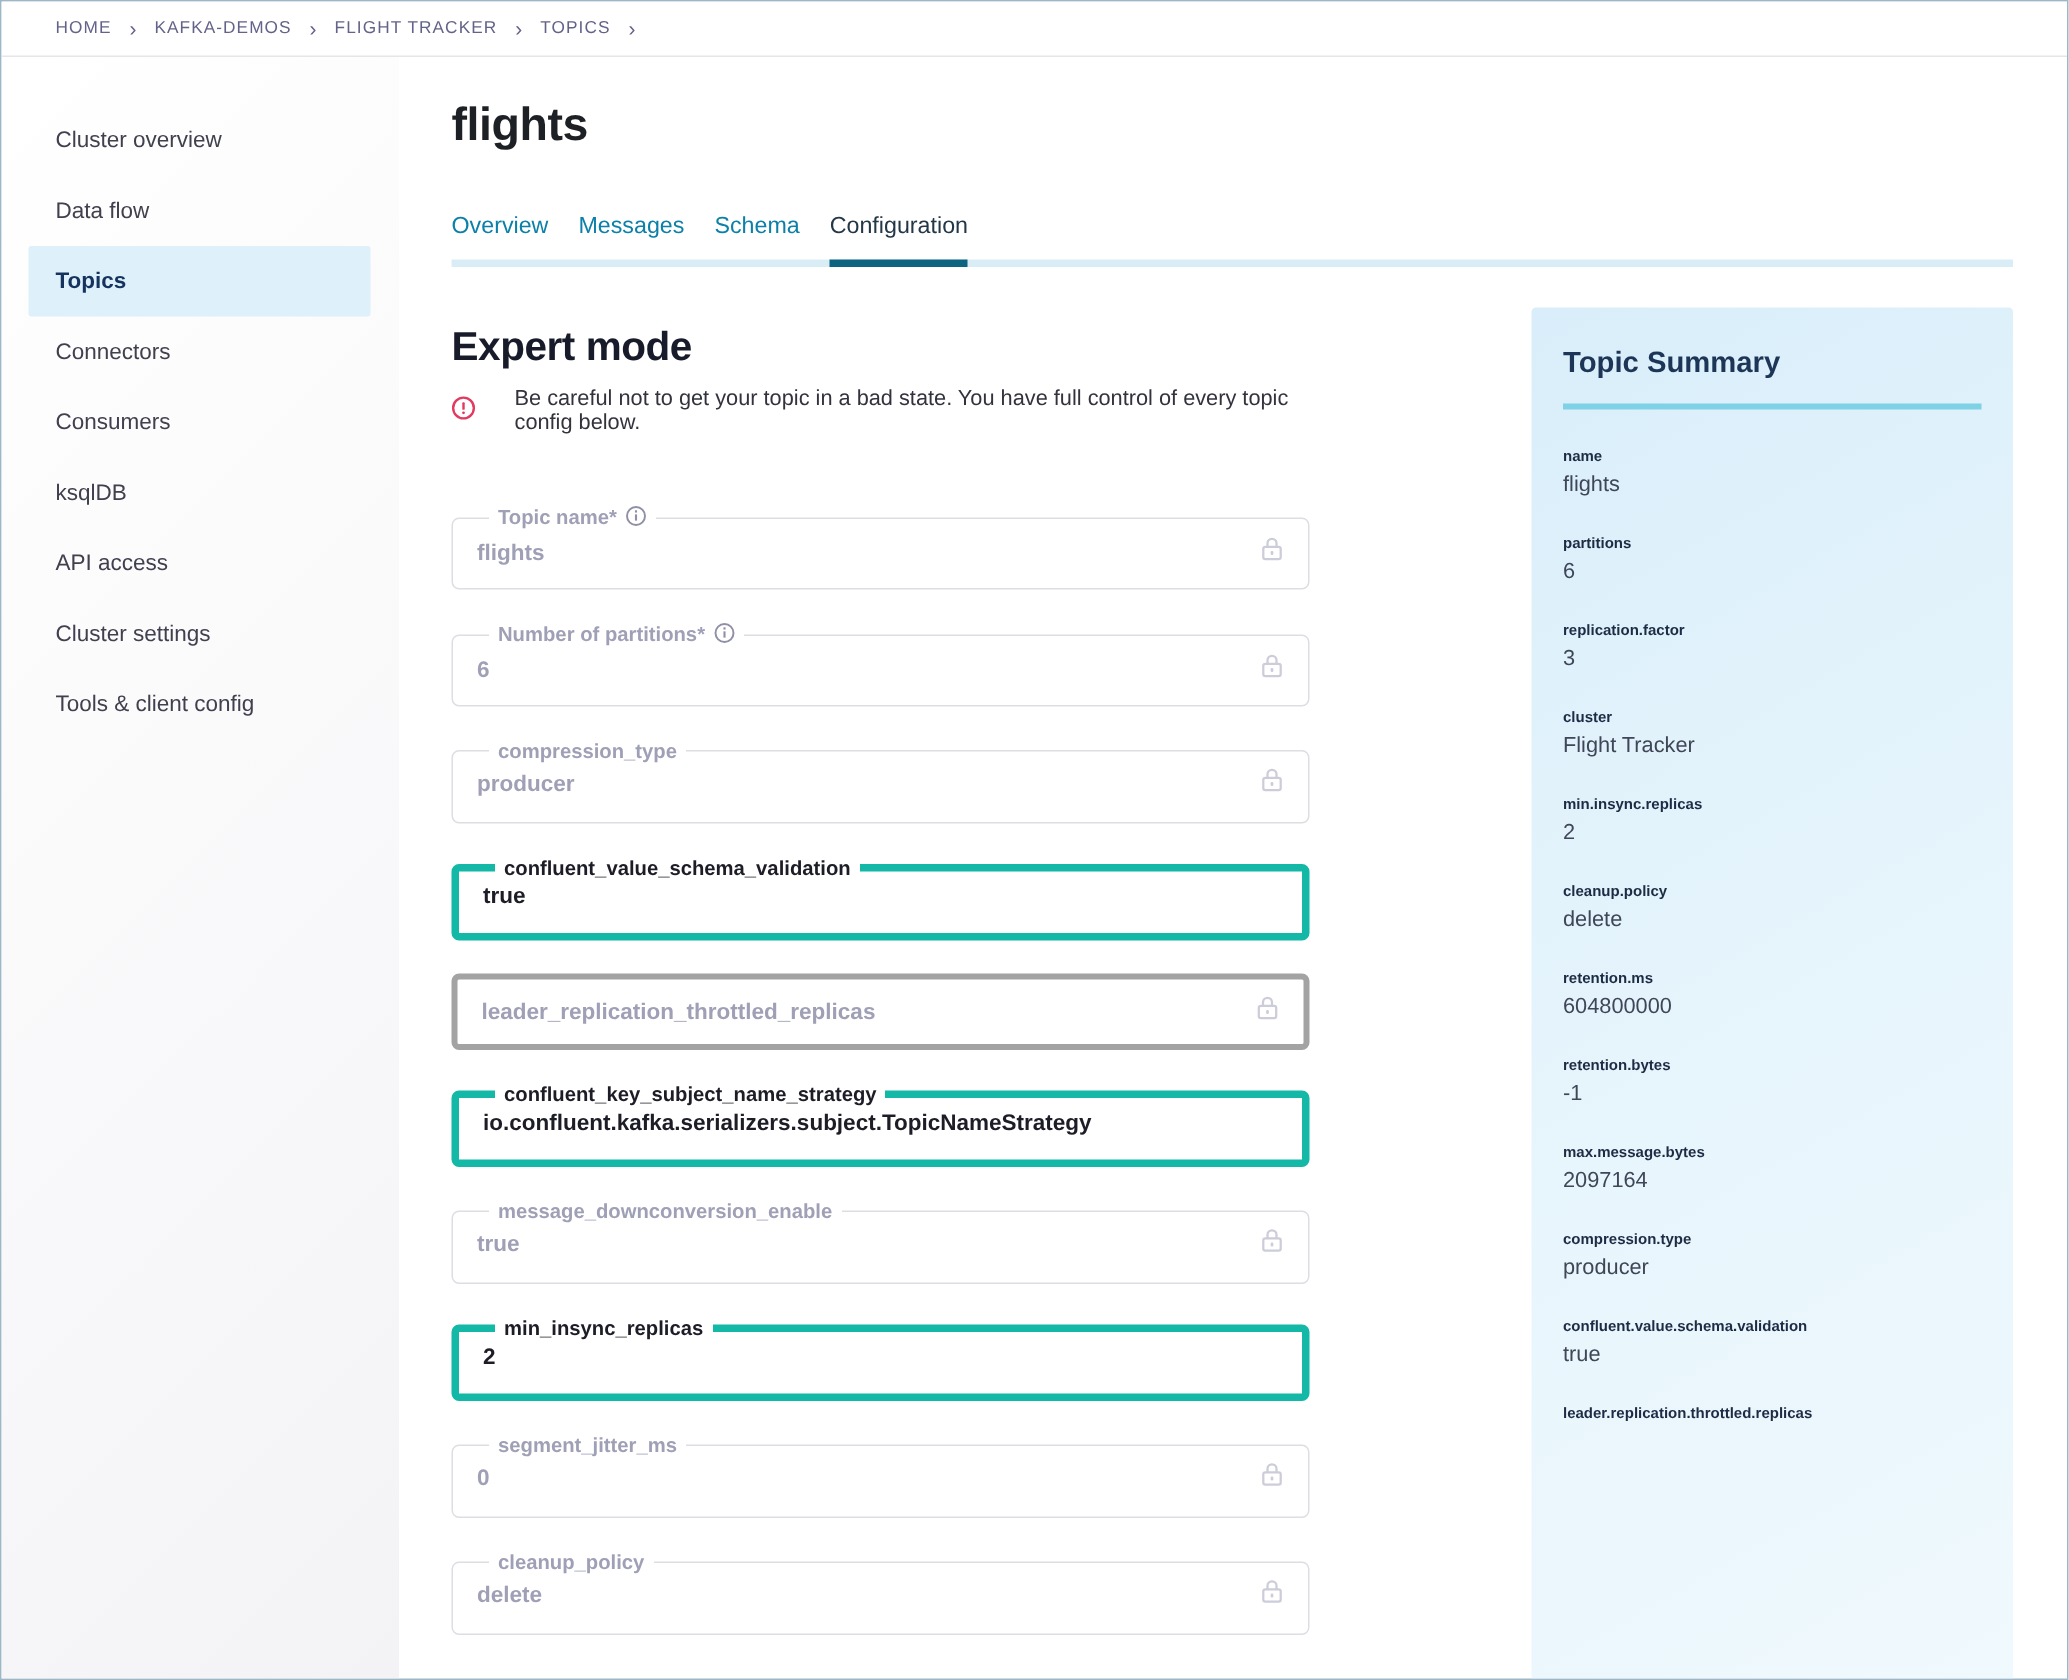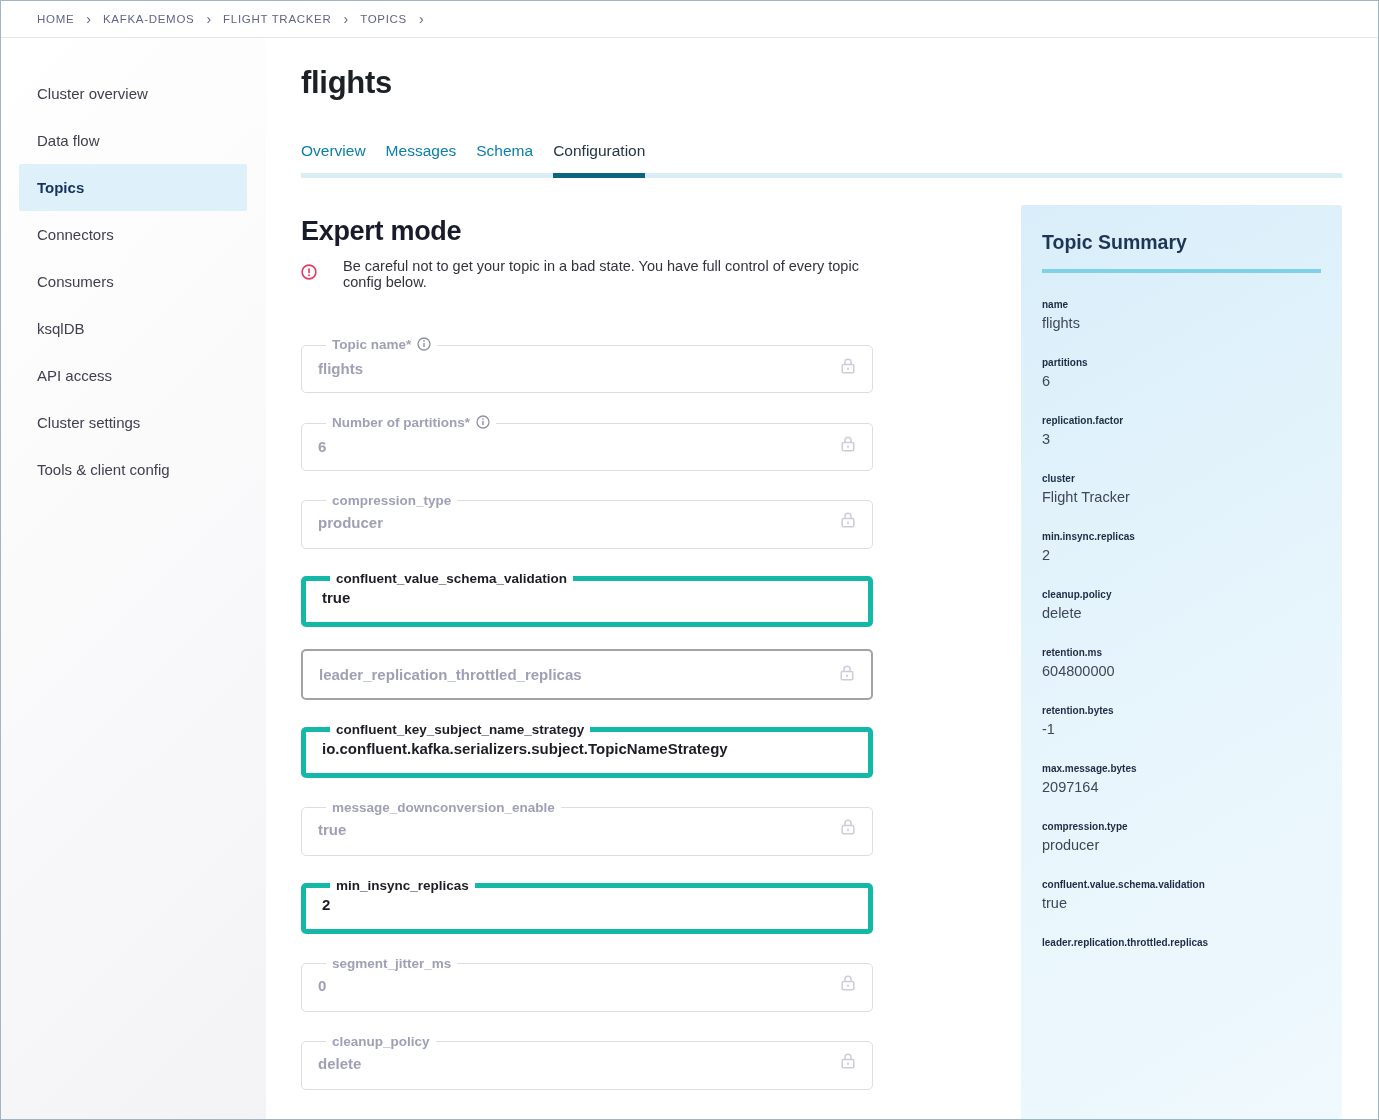--- a/index.html
+++ b/index.html
@@ -65,21 +65,21 @@
     font-size: 13.5px; font-weight: 600; color: #9fa0b6;
     padding: 0 6px; margin-left: 8px;
     display: flex; align-items: flex-start; gap: 6px;
   }
   .frow { display: flex; align-items: center; justify-content: space-between; margin-top: 3px; }
   .fval { font-size: 15px; font-weight: 600; color: #9fa0b6; }
   fieldset.field.editable { border: 5px solid #14b8a6; }
   fieldset.field.editable legend { color: #1d1d27; font-weight: 700; }
   fieldset.field.editable .fval { color: #1d1d27; font-weight: 700; }
   .field-plain {
-    border: 2px solid #a3a3a3; border-radius: 5px;
+    border: 4px solid #a3a3a3; border-radius: 5px;
     height: 51px; margin-bottom: 22px; padding: 0 16px;
     display: flex; align-items: center; justify-content: space-between;
   }
   .plabel { font-size: 15px; font-weight: 600; color: #9fa0b6; }
   .lock { flex: none; }
   
   .summary {
     margin-left: auto; width: 321px; flex: none;
     background: linear-gradient(150deg, #d9eefa 0%, #e7f5fc 45%, #f2fafe 100%);
     padding: 20px 21px 60px; border-radius: 3px;

